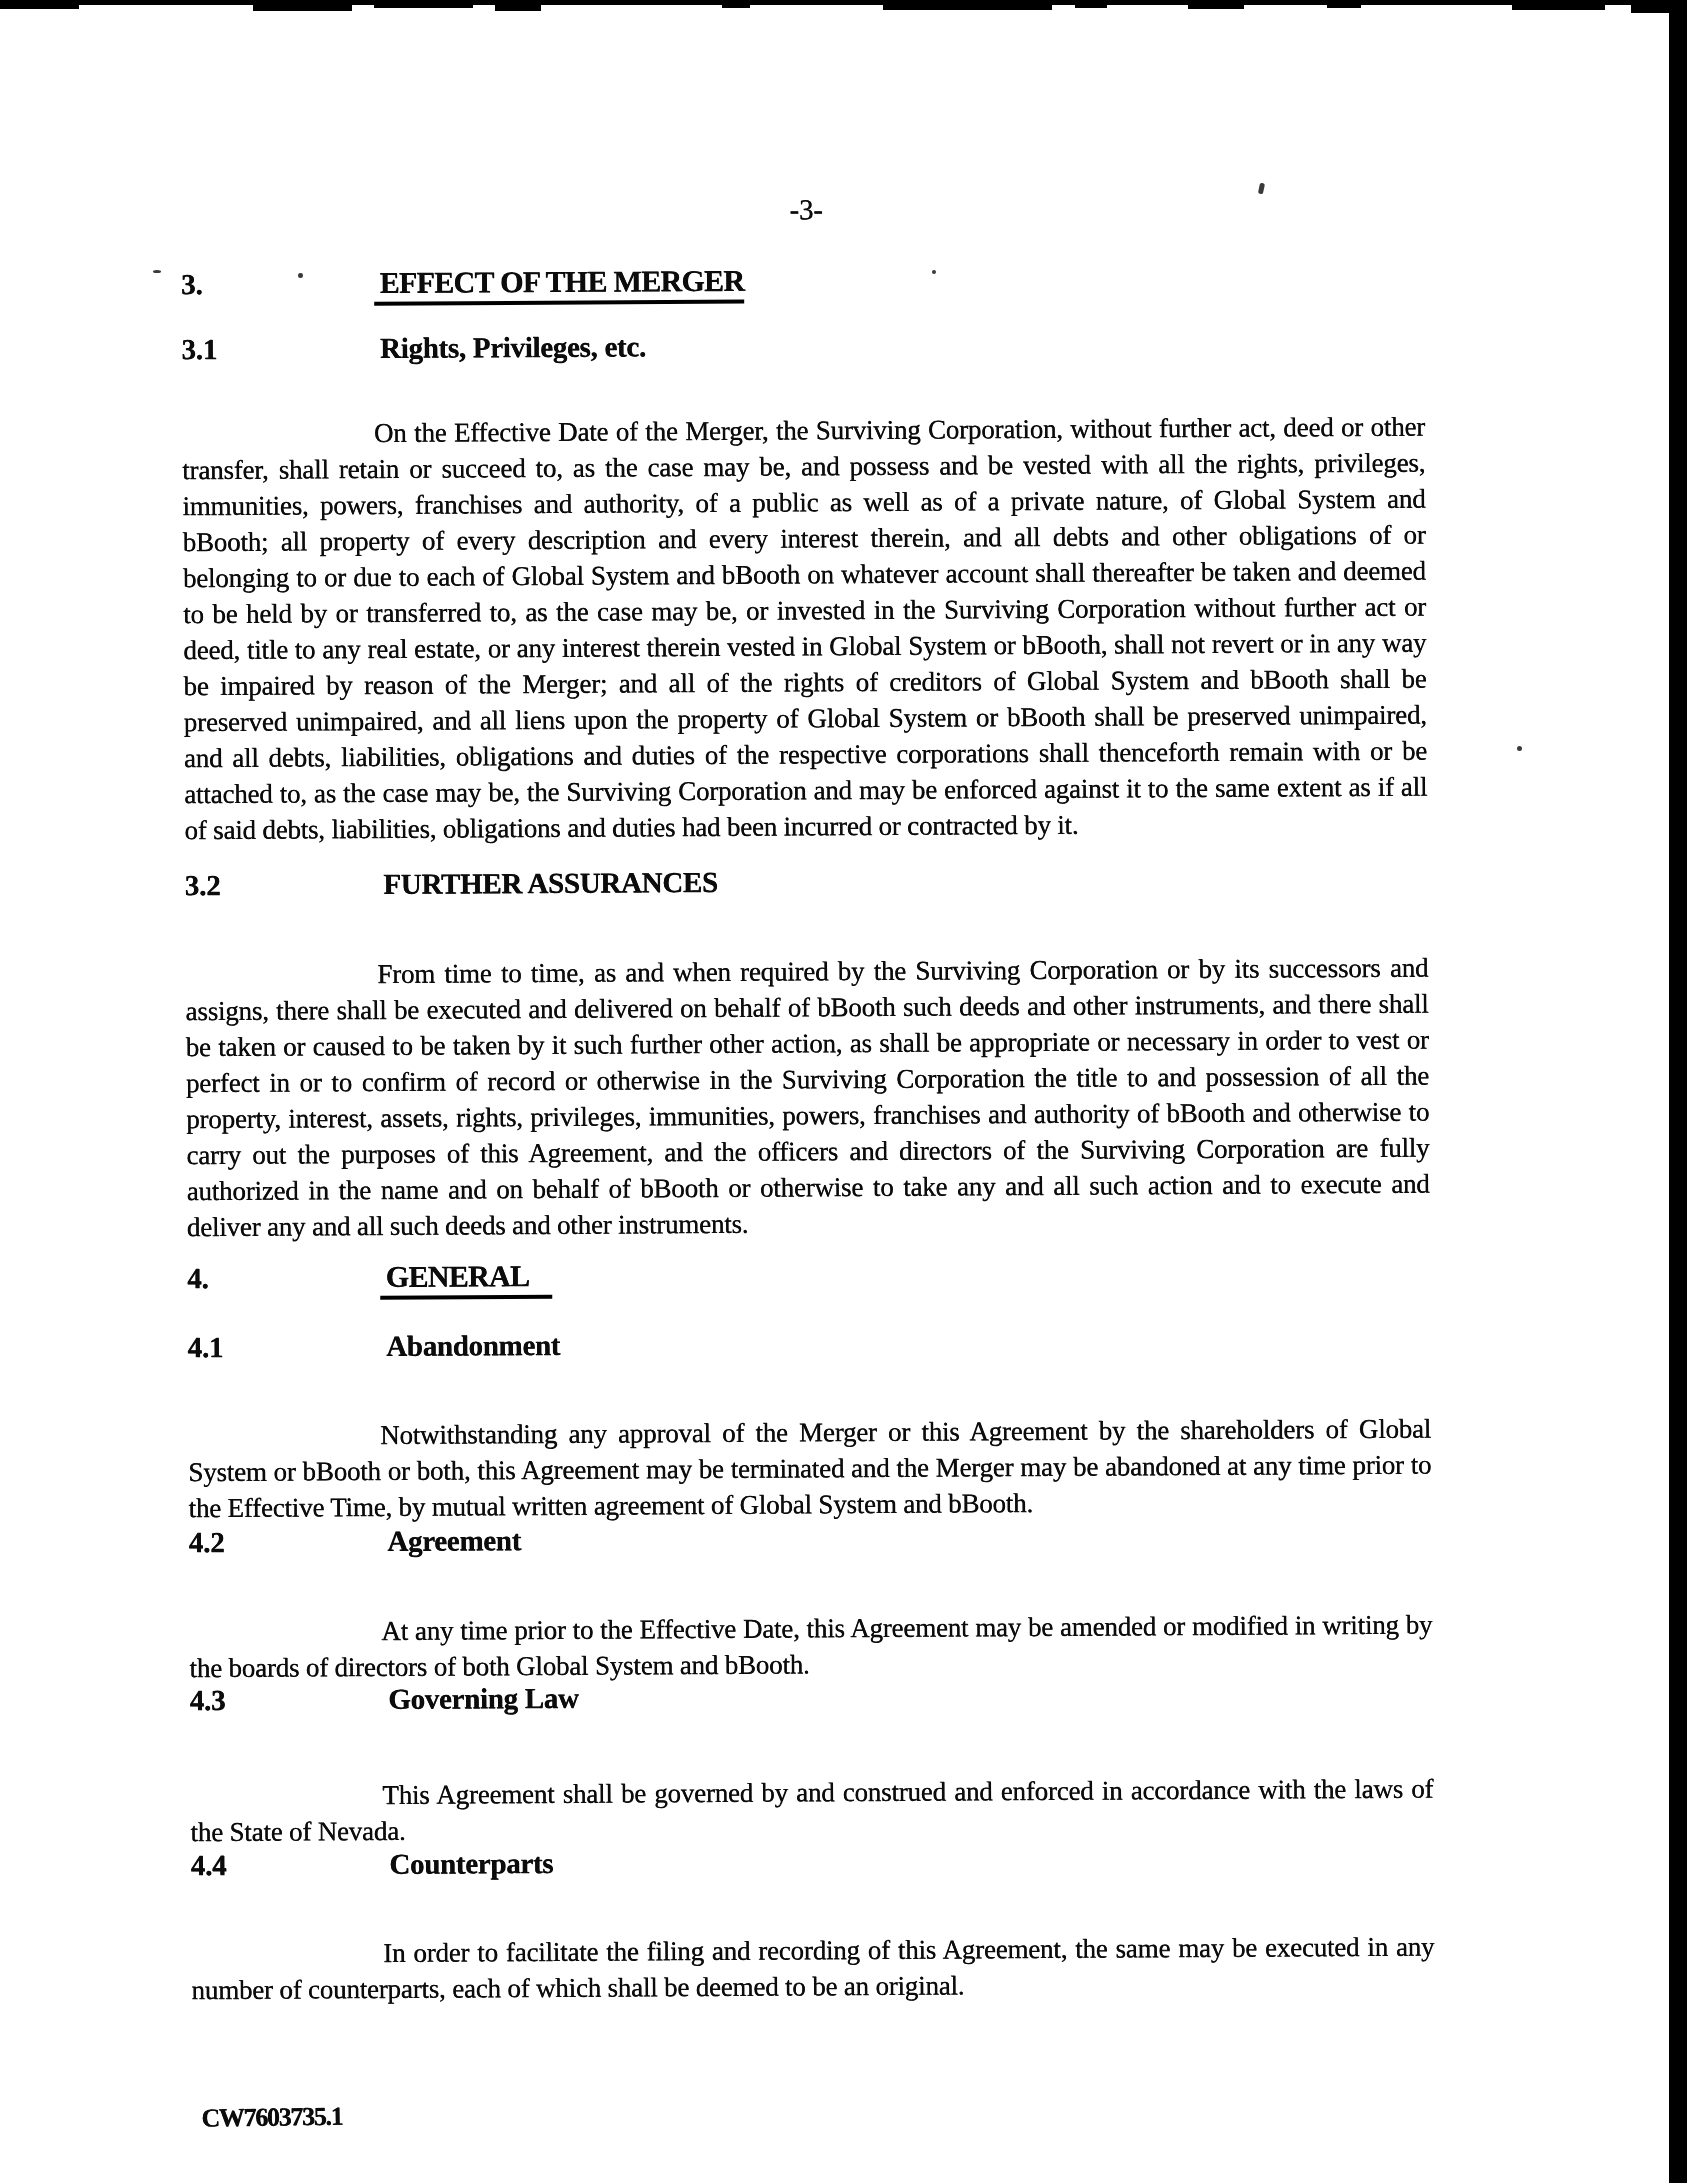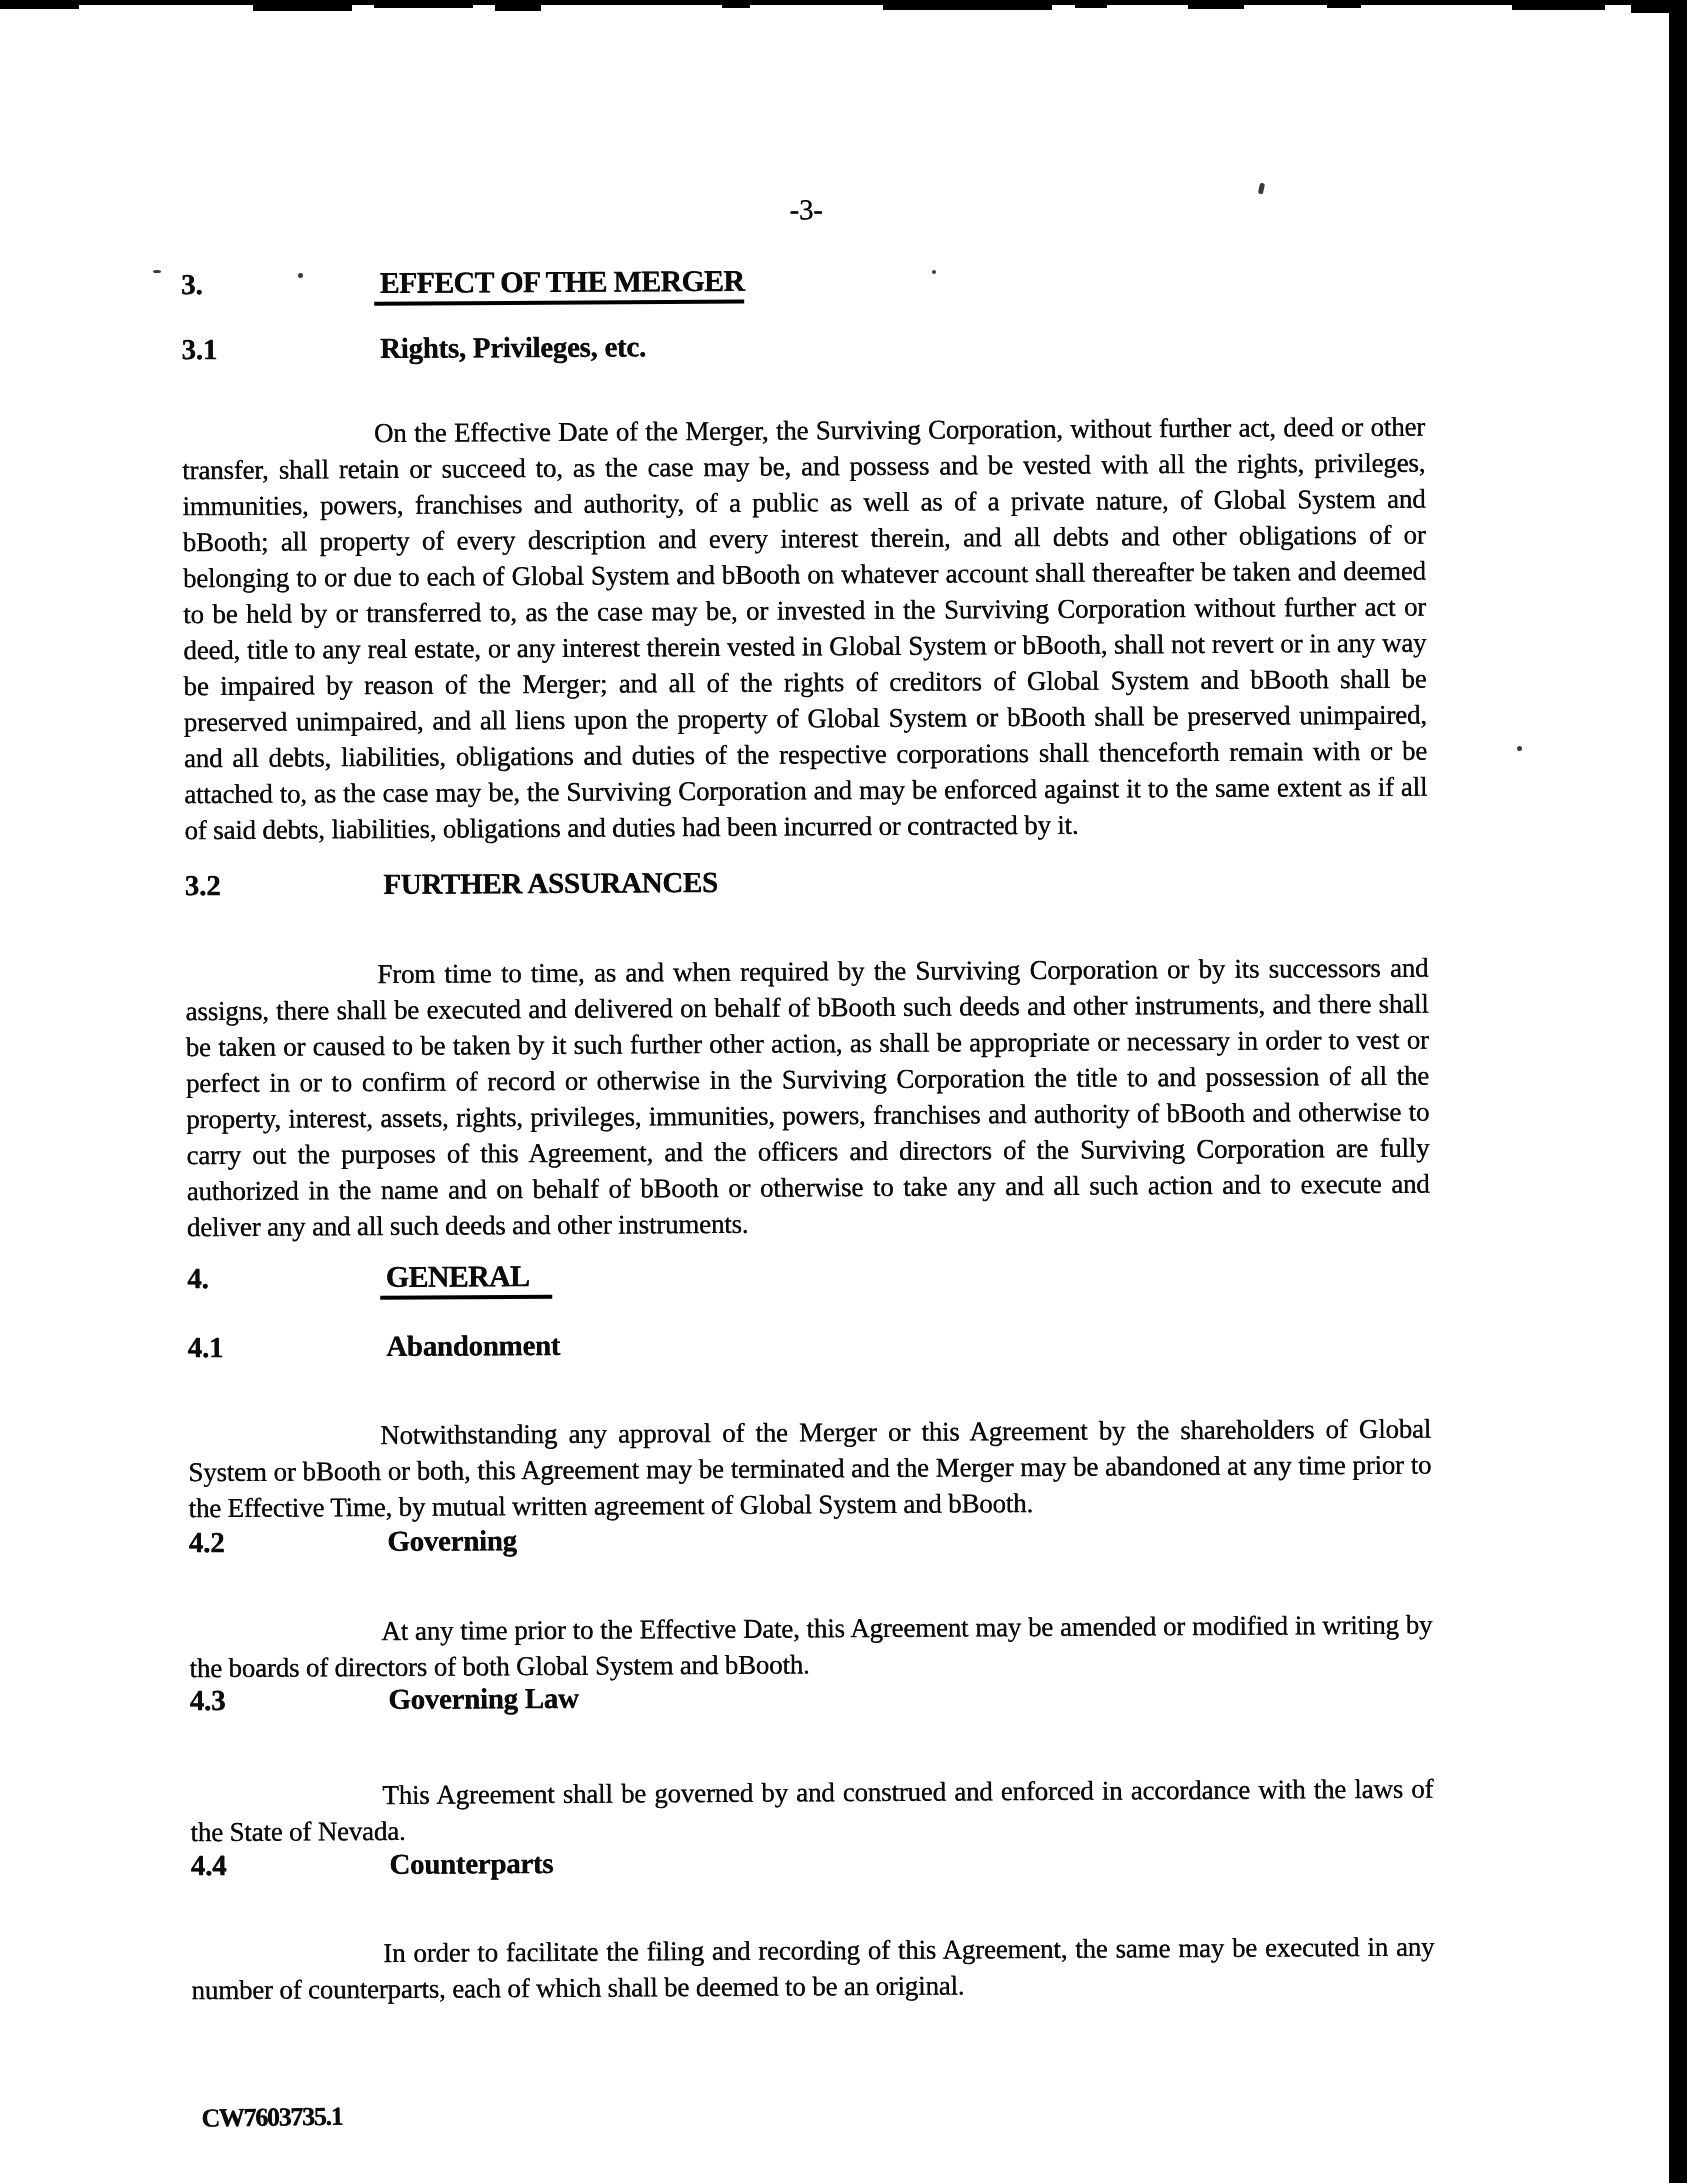--- a/index.html
+++ b/index.html
@@ -156,21 +156,21 @@
     </div>
 
     <div class="sec-row pos-s41">
       <span class="sec-num">4.1</span>
       <span class="sec-title">Abandonment</span>
     </div>
     <p class="para pos-p41">Notwithstanding any approval of the Merger or this Agreement by the shareholders of Global System or bBooth or both, this Agreement may be terminated and the Merger may be abandoned at any time prior to the Effective Time, by mutual written agreement of Global System and bBooth.</p>
 
     <div class="sec-row pos-s42">
       <span class="sec-num">4.2</span>
-      <span class="sec-title">Governing</span>
+      <span class="sec-title">Agreement</span>
     </div>
     <p class="para pos-p42">At any time prior to the Effective Date, this Agreement may be amended or modified in writing by the boards of directors of both Global System and bBooth.</p>
 
     <div class="sec-row pos-s43">
       <span class="sec-num">4.3</span>
       <span class="sec-title">Governing Law</span>
     </div>
     <p class="para pos-p43">This Agreement shall be governed by and construed and enforced in accordance with the laws of the State of Nevada.</p>
 
     <div class="sec-row pos-s44">

